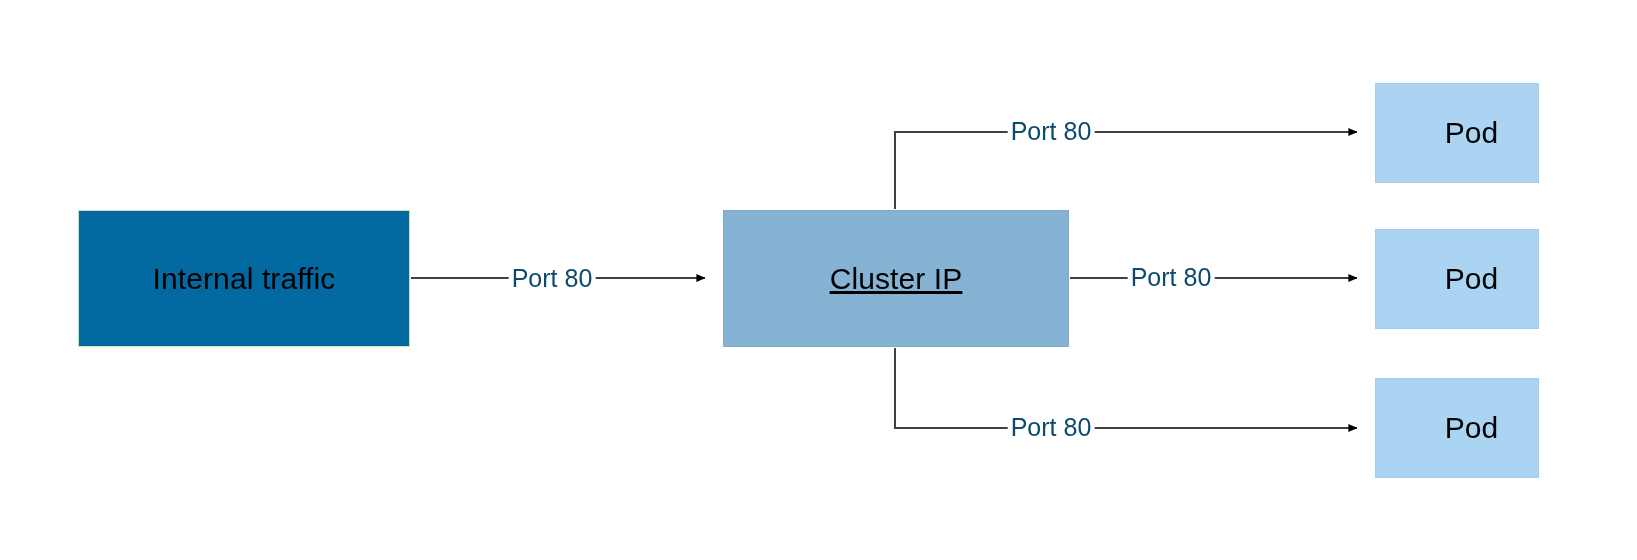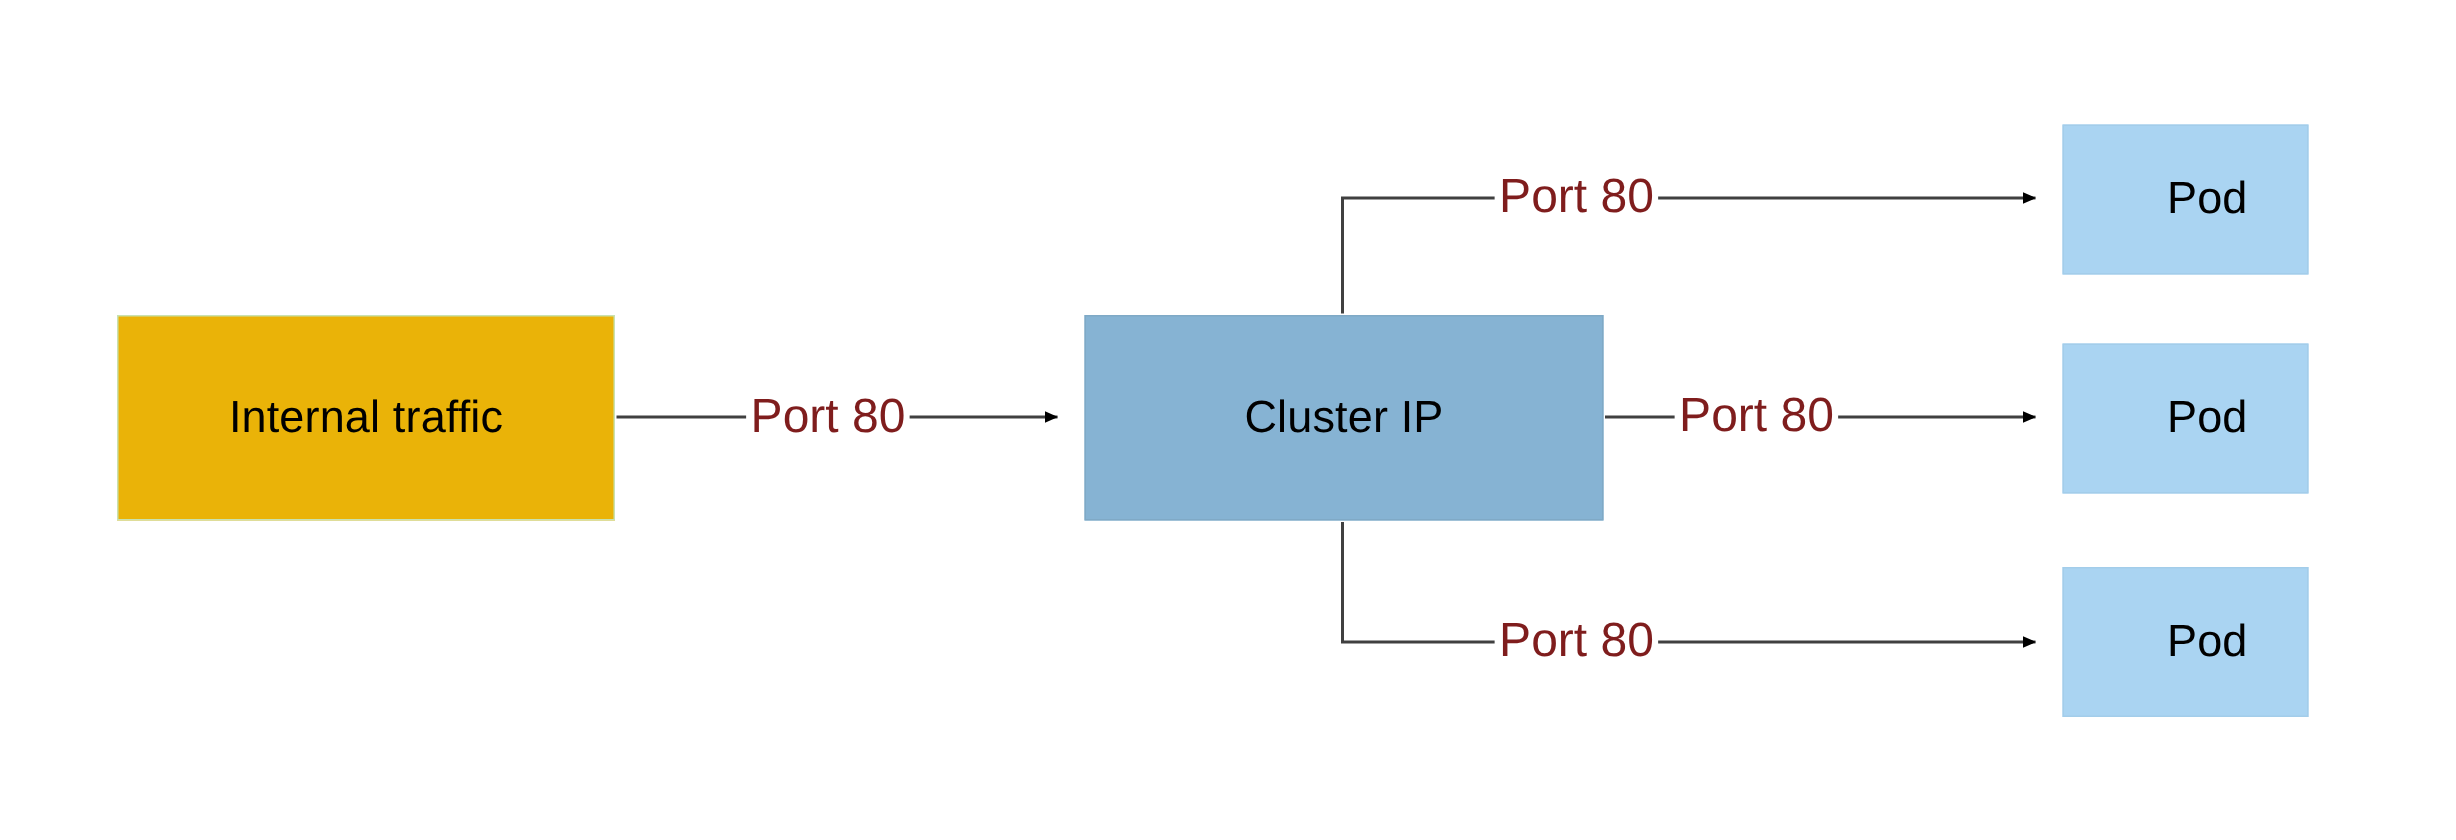--- a/index.html
+++ b/index.html
@@ -27,30 +27,31 @@
     color: #000000;
     line-height: 1;
     letter-spacing: 0.1px;
     white-space: nowrap;
   }
   .node-internal {
     left: 78px;
     top: 210px;
     width: 332px;
     height: 137px;
-    background: #eab308;
+    background: #0369a1;
     border: 1px solid #c9e2b0;
   }
   .node-cluster {
     left: 723px;
     top: 210px;
     width: 346px;
     height: 137px;
     background: #86b3d3;
     border: 1px solid #7fa9c6;
+    text-decoration: underline;
   }
   .node-pod {
     left: 1375px;
     width: 164px;
     height: 100px;
     background: #aad4f2;
     border: 1px solid #a3cdea;
     padding-left: 29px;
   }
   .node-pod-1 { top: 83px; }
@@ -63,22 +64,22 @@
     top: 0;
     width: 1637px;
     height: 560px;
     pointer-events: none;
   }
   .edge-label {
     position: absolute;
     transform: translate(-50%, -50%);
     background: #ffffff;
     padding: 0 3px;
-    font-size: 32px;
-    color: #7f1d1d;
+    font-size: 25px;
+    color: #0c4a6e;
     line-height: 1.05;
     white-space: nowrap;
   }
 </style>
 </head>
 <body>
 
 <div id="canvas">
 
   <svg class="edge-svg" viewBox="0 0 1637 560" width="1637" height="560" xmlns="http://www.w3.org/2000/svg">

